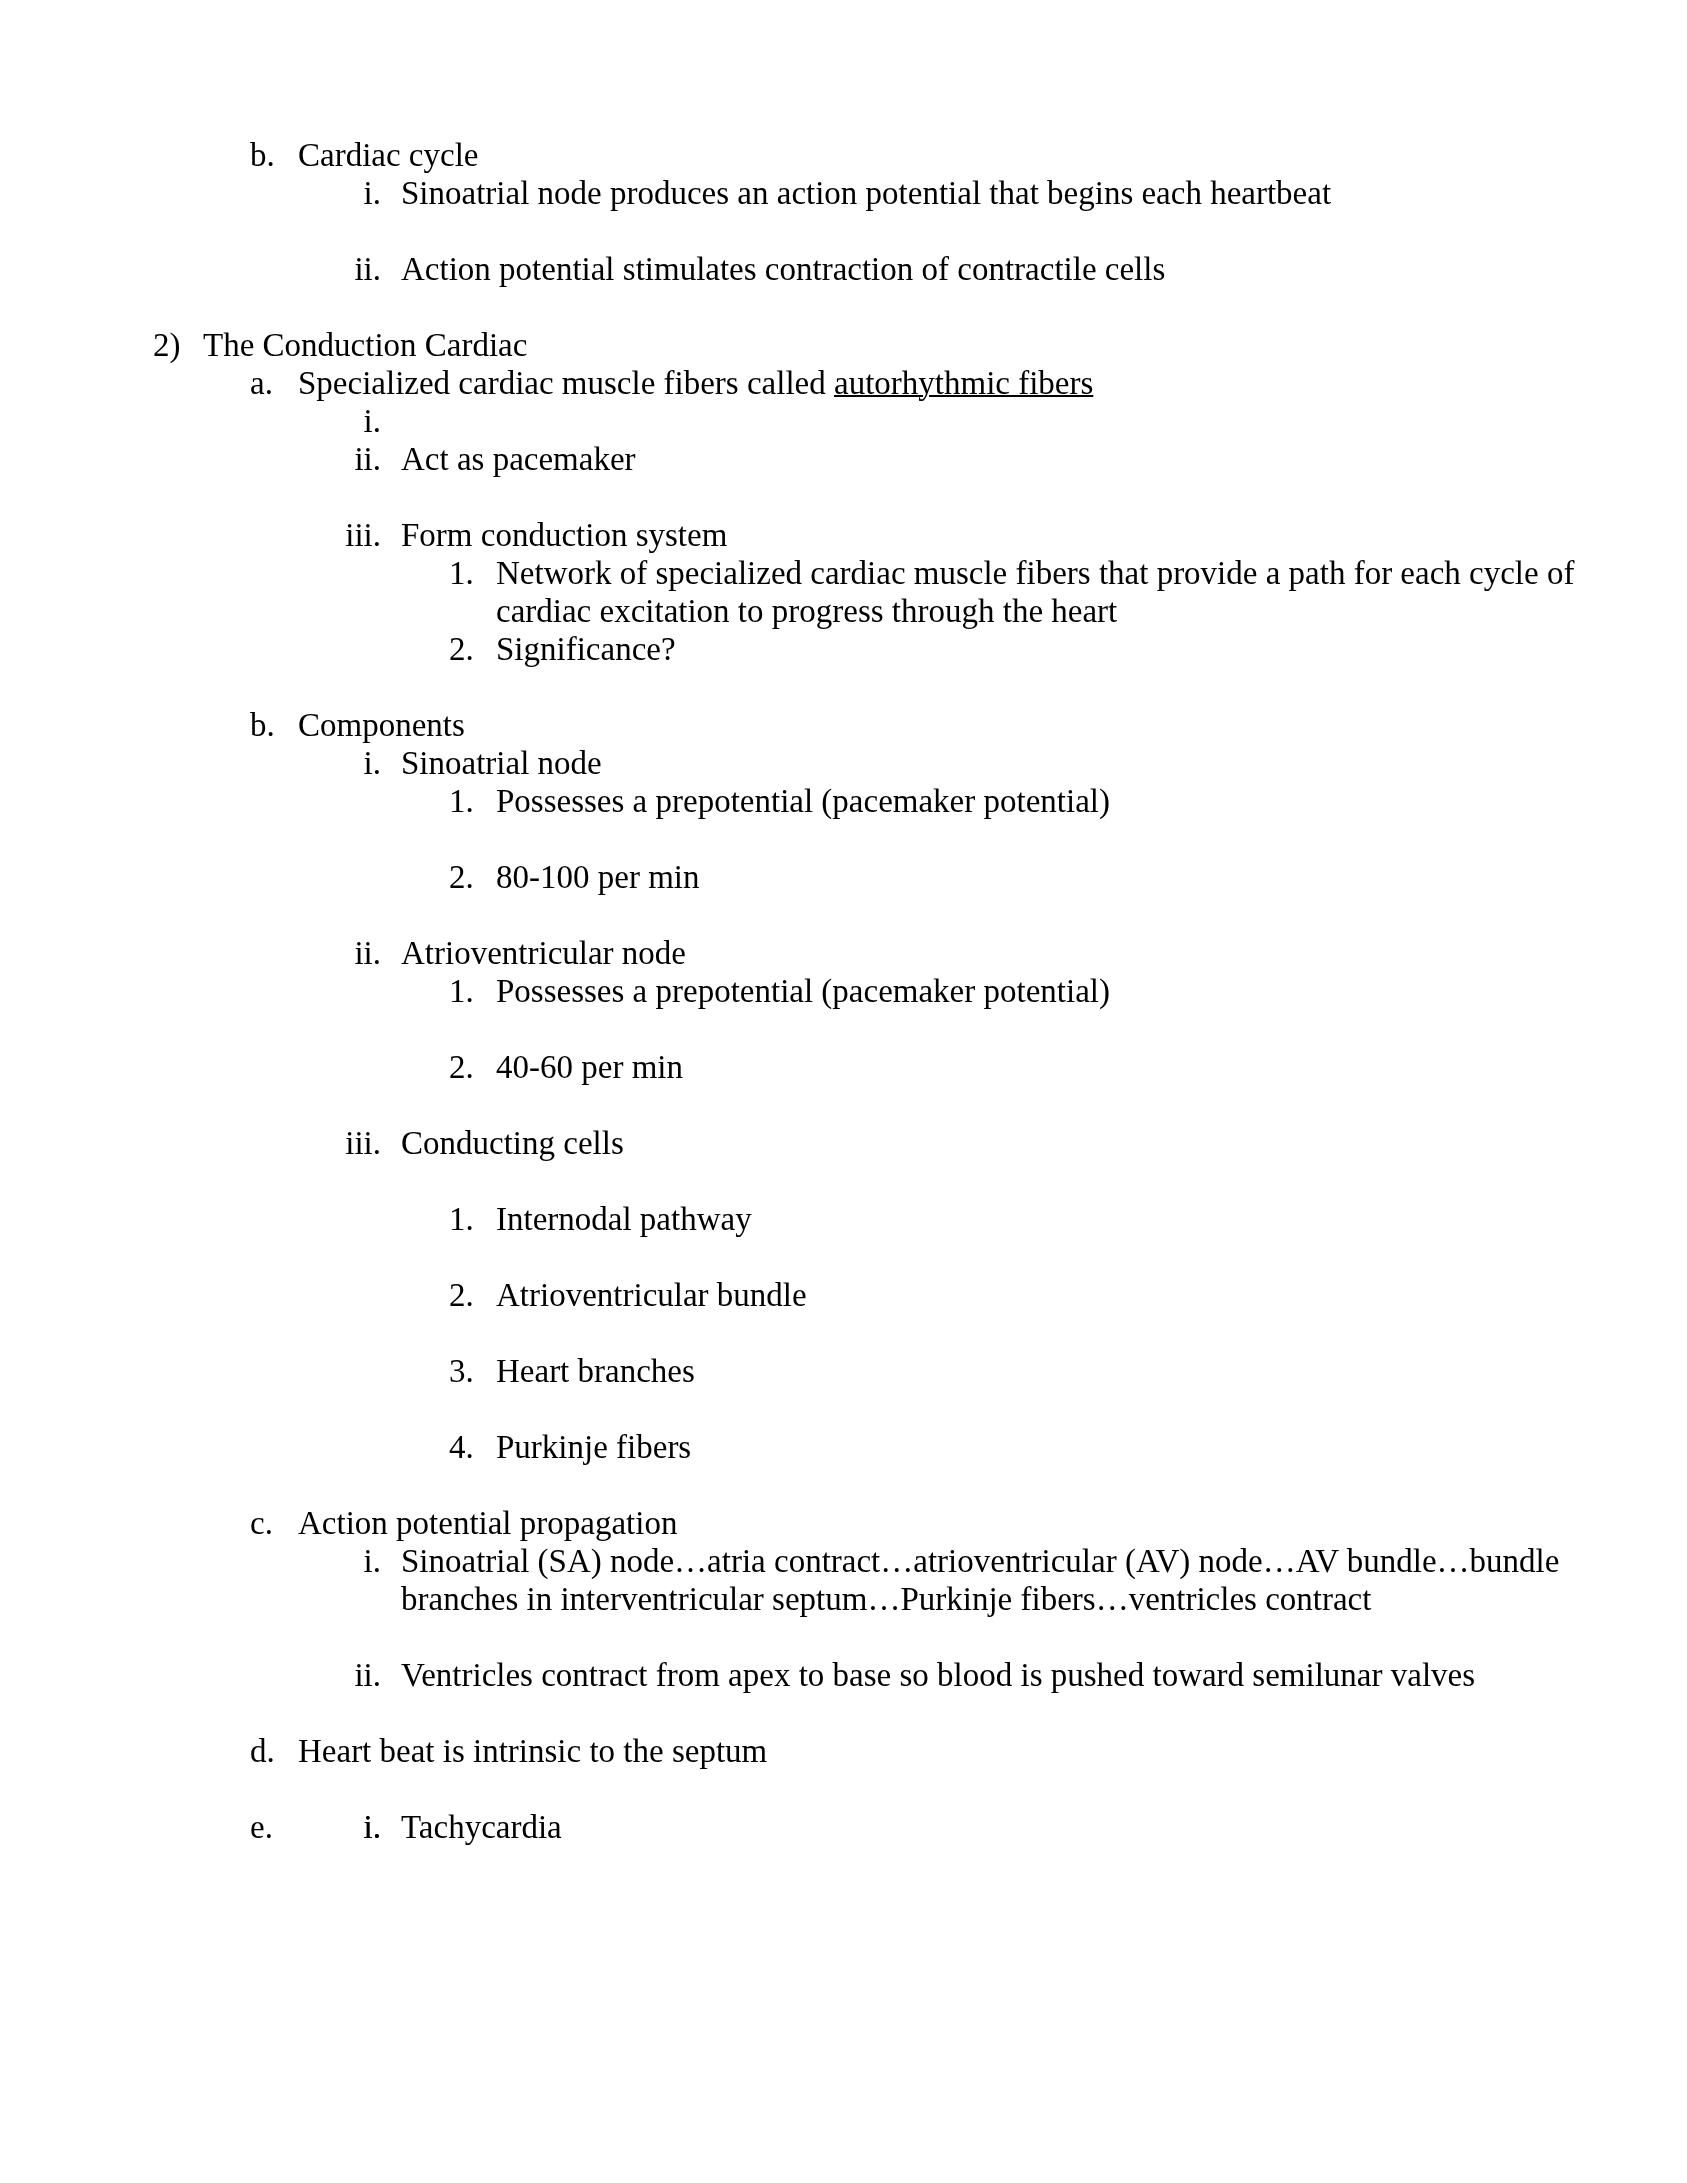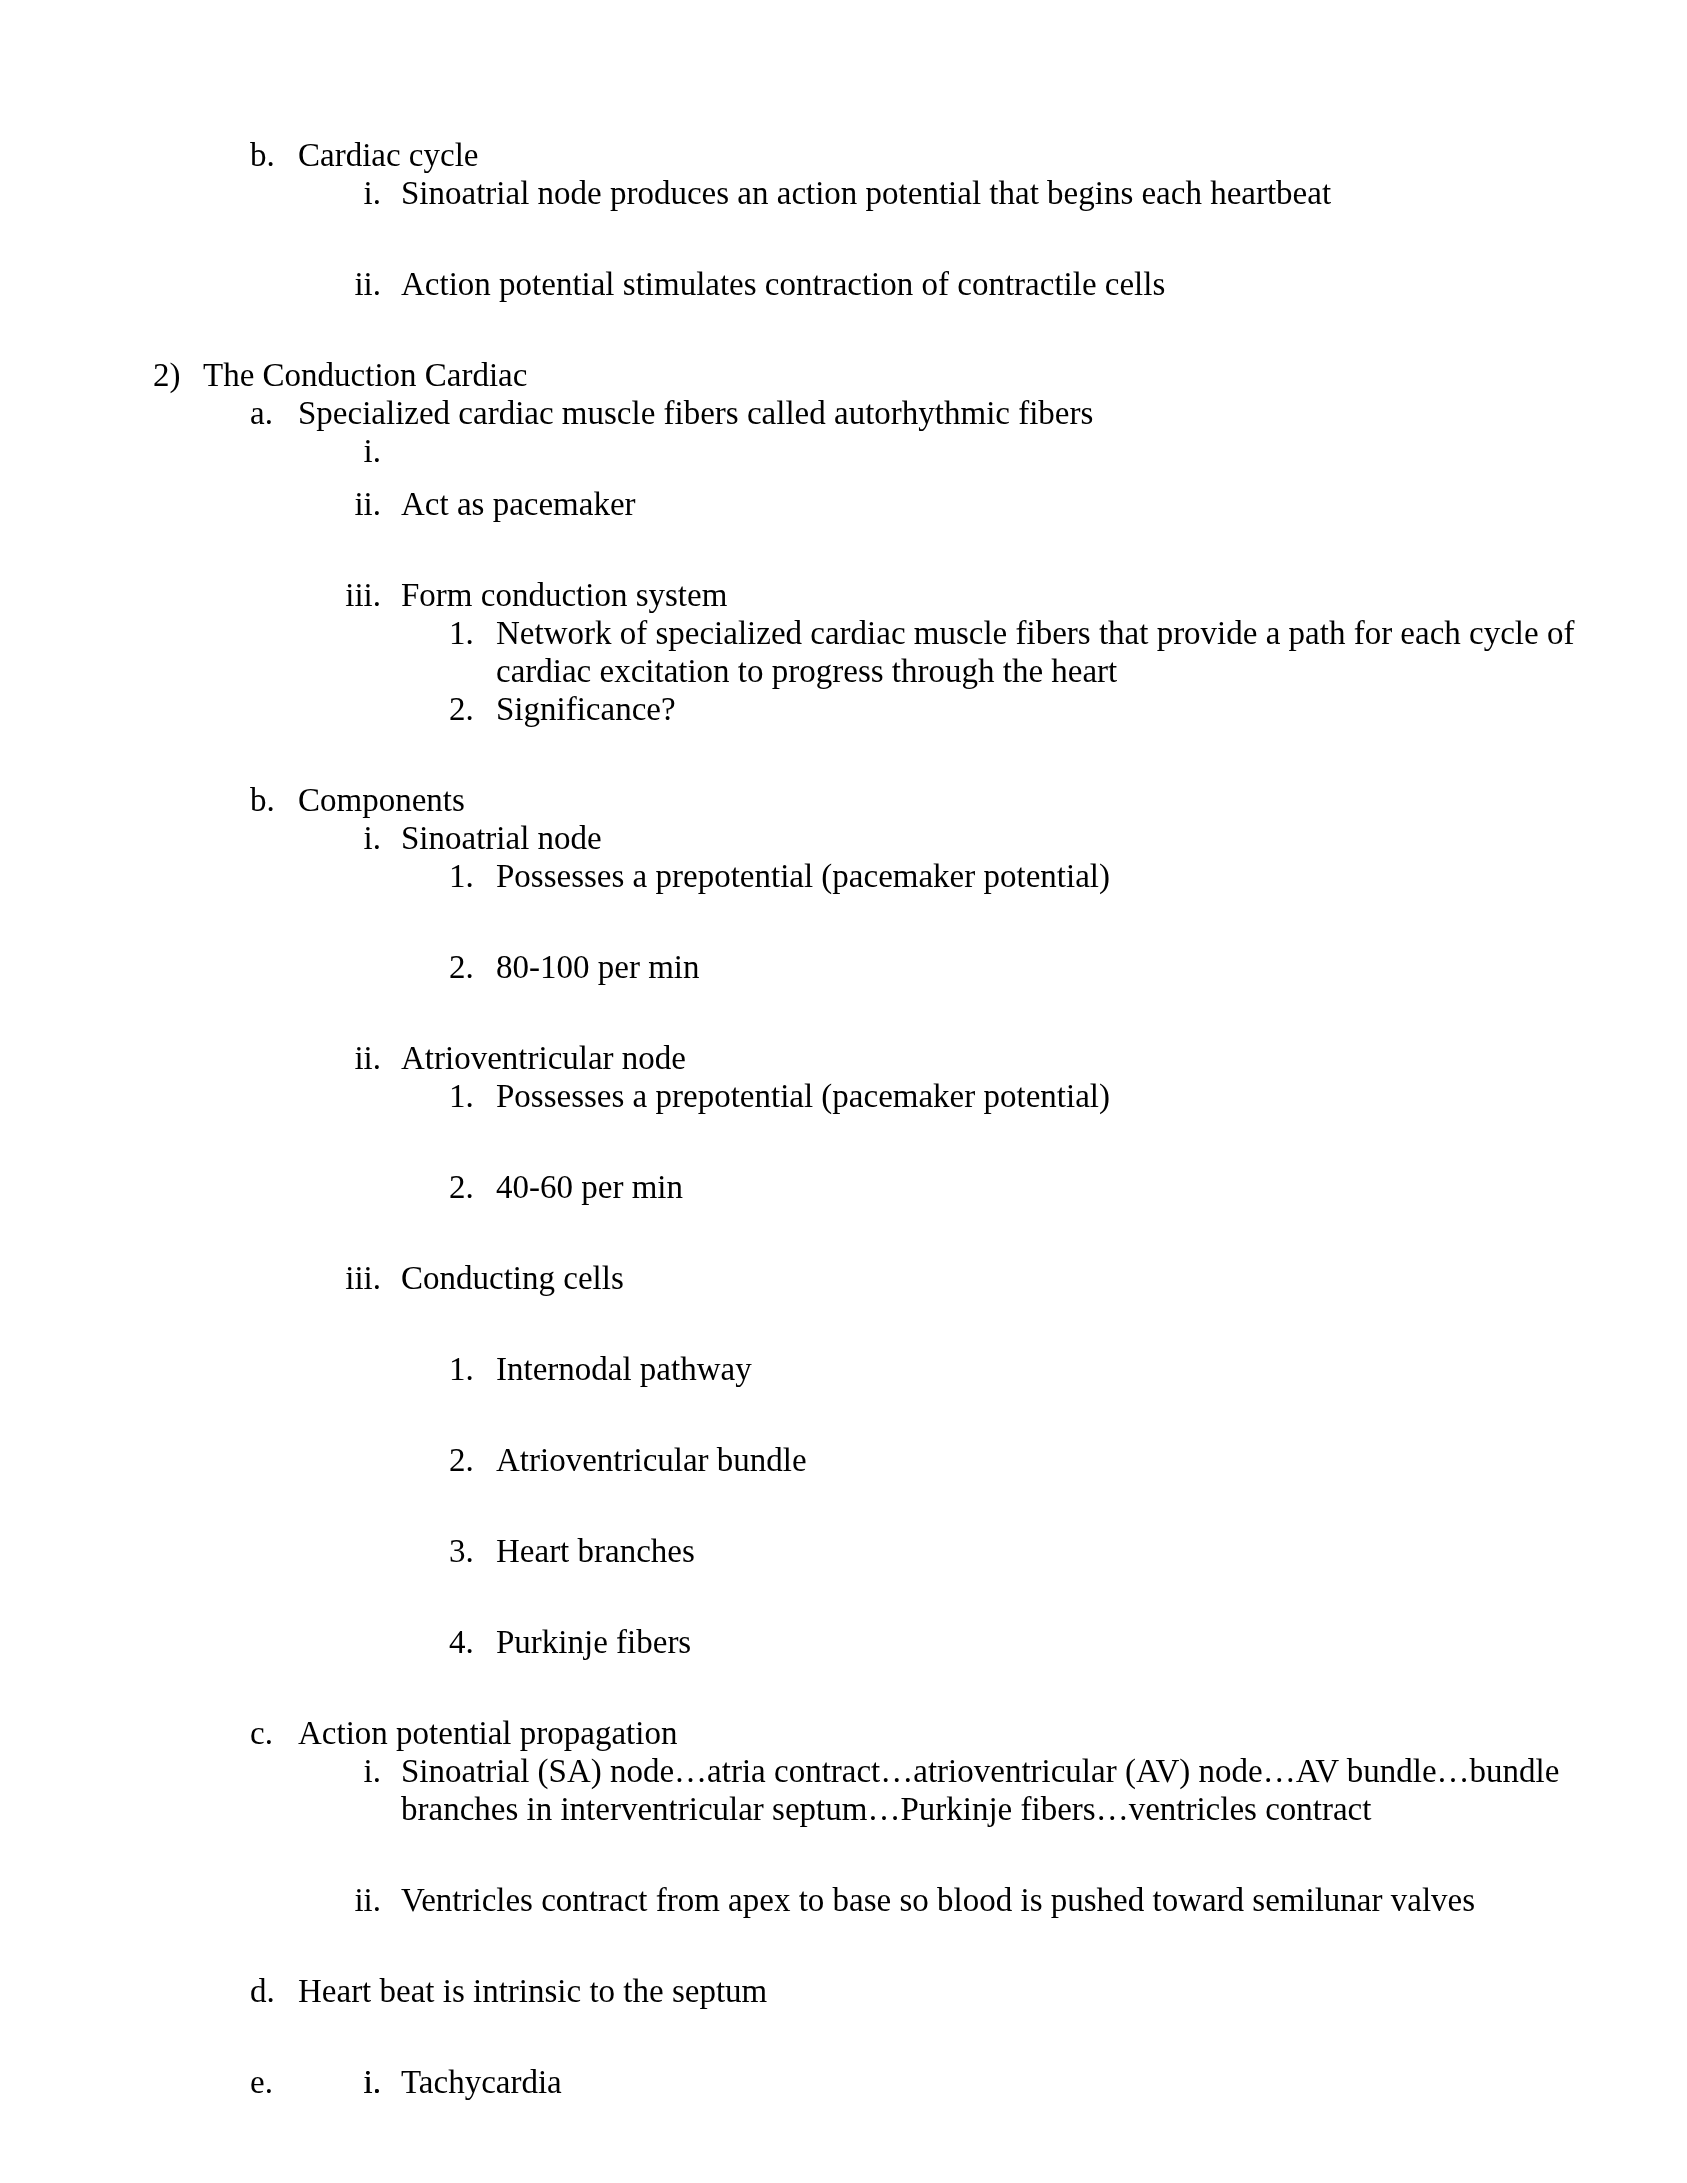--- a/index.html
+++ b/index.html
@@ -24,36 +24,37 @@
     overflow: hidden;
   }
   .outline {
     padding-top: 136px;
   }
   .row {
     position: relative;
     margin-right: 95px;
   }
   .row.gap {
-    margin-top: 53px;
+    margin-top: 38px;
   }
   .marker {
     position: absolute;
     top: 0;
     white-space: nowrap;
   }
   .lvl1 { padding-left: 203px; }
   .lvl1 .marker { left: 153px; }
   .lvl2 { padding-left: 298px; }
   .lvl2 .marker { left: 250px; }
   .lvl3 { padding-left: 401px; }
   .lvl3 .marker { left: 317px; width: 64px; text-align: right; }
   .lvl4 { padding-left: 496px; }
   .lvl4 .marker { left: 449px; }
   .underline {
+    text-decoration: underline;
     text-decoration-thickness: 2.1px;
   }
 </style>
 </head>
 <body>
 
 <div class="page">
   <div class="outline">
       <div class="row lvl2"><span class="marker">b.</span><span class="text">Cardiac cycle</span></div>
       <div class="row lvl3"><span class="marker">i.</span><span class="text">Sinoatrial node produces an action potential that begins each heartbeat</span></div>

